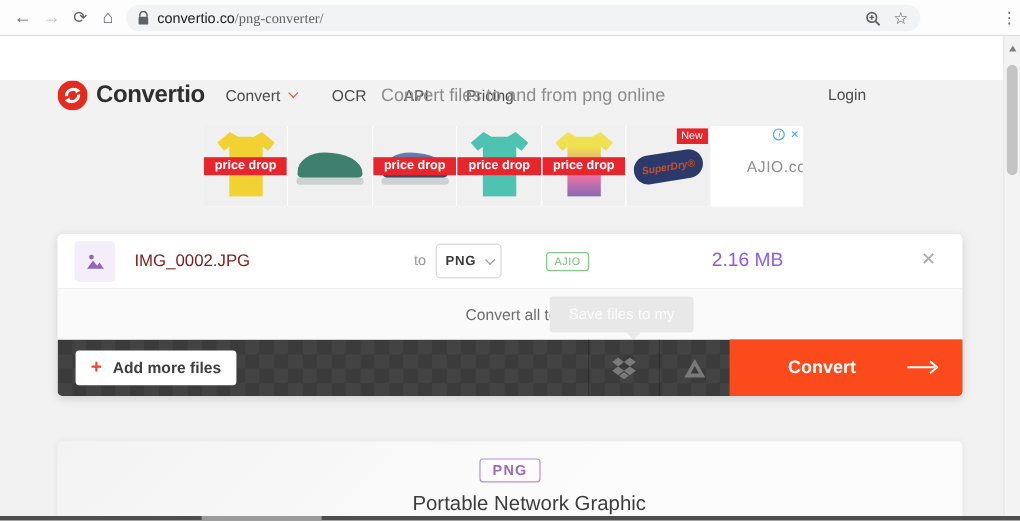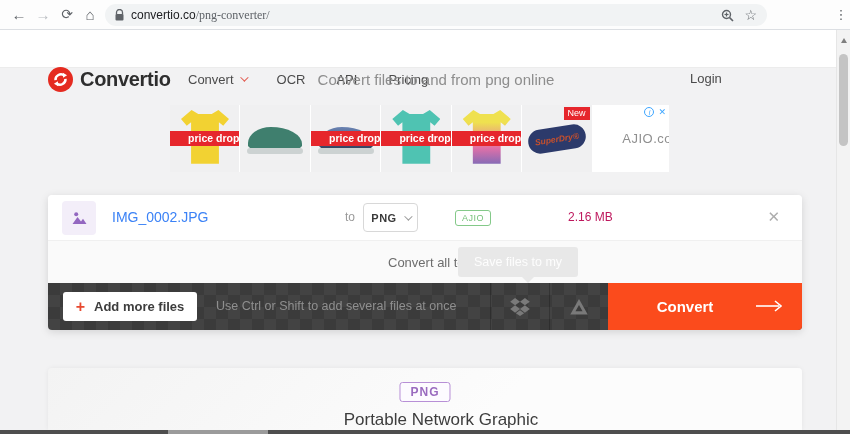--- a/index.html
+++ b/index.html
@@ -46,37 +46,37 @@
     clip-path:polygon(22% 0,36% 7%,64% 7%,78% 0,100% 16%,88% 28%,79% 22%,79% 96%,21% 96%,21% 22%,12% 28%,0 16%); }
   .tshirt.yellow { background:#f2d232; }
   .tshirt.teal { background:#4fc3b2; }
   .tshirt.grad { background:linear-gradient(180deg,#efe14f 22%,#e070a8 68%,#7a6ab8 100%); }
   .shoe { position:absolute; left:8px; top:22px; width:54px; height:22px; border-radius:55% 75% 18% 18% / 95% 100% 22% 22%; }
   .shoe.green { background:#3f7f6e; }
   .shoe.blue { background:linear-gradient(180deg,#6a83b3,#33425e); }
   .sole { position:absolute; left:7px; top:43px; width:56px; height:6px; background:#ccd2d2; border-radius:3px; }
   .case { position:absolute; left:6px; top:22px; width:58px; height:24px; background:#2c3a6b; border-radius:12px; transform:rotate(-9deg); display:flex; align-items:center; justify-content:center; }
   .case span { color:#c7502c; font-size:8.5px; font-weight:bold; font-style:italic; white-space:nowrap; }
-  .price-band { position:absolute; left:0; top:26px; width:100%; height:15px; background:#e6262c; color:#fff; font-size:10.5px; font-weight:bold; text-align:right; line-height:15px; }
+  .price-band { position:absolute; left:0; top:26px; width:100%; height:15px; background:#e6262c; color:#fff; font-size:10.5px; font-weight:bold; text-align:center; line-height:15px; }
   .new-badge { position:absolute; top:2px; right:2px; background:#e6262c; color:#fff; font-size:9px; line-height:13px; padding:0 4px; }
   .ajio-text { font-size:13px; color:#8f8f8f; letter-spacing:0.5px;margin-left:44px; }
   .ad-controls { position:absolute; top:2px; right:3px; display:flex; gap:4px; }
   .adinfo { width:10px; height:10px; border:1px solid #3ea6ff; border-radius:50%; color:#3ea6ff; font-size:7px; line-height:9px; text-align:center; font-style:italic; cursor:pointer; }
   .adclose { color:#3ea6ff; font-size:9px; line-height:11px; cursor:pointer; }
 
   
   .file-card { position:absolute; left:48px; top:195px; width:754px; border-radius:4px; box-shadow:0 2px 8px rgba(0,0,0,0.13); }
   .row-file { position:relative; height:45px; background:#fff; border-radius:4px 4px 0 0; }
   .file-icon { position:absolute; left:14px; top:6px; width:34px; height:34px; background:#f3eef9; border-radius:4px; display:flex; align-items:center; justify-content:center; }
-  .file-name { position:absolute; left:64px; top:0; height:45px; line-height:45px; font-size:14px; color:#3b82f6; }
+  .file-name { position:absolute; left:64px; top:0; height:45px; line-height:45px; font-size:14px; color:#7f1d1d; }
   .to-label { position:absolute; left:297px; top:0; height:45px; line-height:45px; font-size:12px; color:#9a9a9a; }
   .fmt-select { position:absolute; left:315px; top:8px; width:55px; height:29px; background:#fff; border:1px solid #d8d8d8; border-radius:4px; display:flex; align-items:center; justify-content:center; gap:7px; cursor:pointer; }
   .fmt-select b { font-size:11px; color:#3a3a3a; letter-spacing:0.5px; }
   .ready-badge { position:absolute; left:407px; top:15px; border:1px solid #84c989; border-radius:3px; color:#74c078; font-size:9px; letter-spacing:0.5px; padding:2px 6px; }
-  .file-size { position:absolute; left:520px; top:0; width:110px; height:45px; line-height:45px; text-align:left; font-size:12px; color:#be185d; }
+  .file-size { position:absolute; left:520px; top:0; width:110px; height:45px; line-height:45px; text-align:center; font-size:16px; color:#8b5cf6; }
   .file-close { position:absolute; right:22px; top:0; height:45px; line-height:44px; font-size:15px; color:#adadad; cursor:pointer; }
   .row-all { position:relative; height:43px; background:#fafafa; border-top:1px solid #f0f0f0; }
   .convert-all { position:absolute; left:340px; top:0; height:43px; display:flex; align-items:center; gap:9px; font-size:13px; color:#6d6d6d; cursor:pointer; }
   .dbx-tooltip { position:absolute; left:410px; top:6px; width:120px; height:30px; background:#e8e8e8; border-radius:3px; color:#fdfdfd; font-size:12.5px; text-align:center; line-height:30px; }
   .dbx-tooltip:after { content:""; position:absolute; left:64px; top:30px; border:6px solid transparent; border-top-color:#e8e8e8; border-bottom:none; }
   .row-dark { position:relative; height:47px; border-radius:0 0 4px 4px; background:
       conic-gradient(#434343 25%, #3b3b3b 0 50%, #434343 0 75%, #3b3b3b 0) 0 0/24px 24px; }
   .add-btn { position:absolute; left:15px; top:9px; width:134px; height:29px; background:#fff; border:none; border-radius:3px; display:flex; align-items:center; justify-content:center; gap:9px; cursor:pointer; }
   .add-btn .plus { color:#e8492f; font-size:16px; font-weight:bold; line-height:16px; }
   .add-btn span.lbl { font-size:13px; font-weight:bold; color:#3d3d3d; }
@@ -221,21 +221,20 @@
         <span class="chev"></span>
       </div>
       <div class="dbx-tooltip">Save files to my Dropbox</div>
     </div>
 
     <div class="row-dark">
       <button class="add-btn">
         <span class="plus">+</span>
         <span class="lbl">Add more files</span>
       </button>
-      <span class="hint">Use Ctrl or Shift to add several files at once</span>
       <div class="cloud-btn cloud-dropbox">
         <svg width="20" height="18" viewBox="0 0 24 22">
           <polygon points="6,0 12,4.5 6,9 0,4.5" fill="#7a7a7a"></polygon>
           <polygon points="18,0 24,4.5 18,9 12,4.5" fill="#7a7a7a"></polygon>
           <polygon points="6,9 12,13.5 6,18 0,13.5" fill="#7a7a7a"></polygon>
           <polygon points="18,9 24,13.5 18,18 12,13.5" fill="#7a7a7a"></polygon>
           <polygon points="12,15 17,18.5 12,22 7,18.5" fill="#7a7a7a"></polygon>
         </svg>
       </div>
       <div class="cloud-btn cloud-drive">

